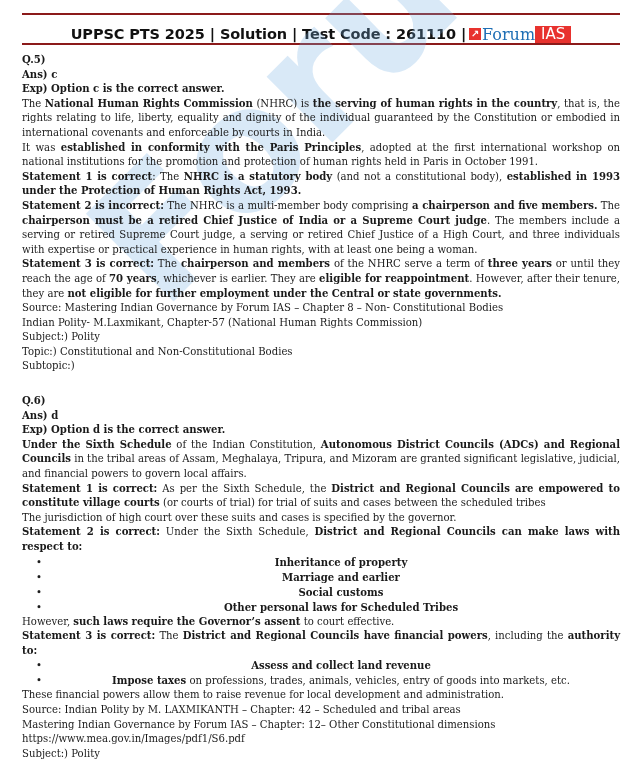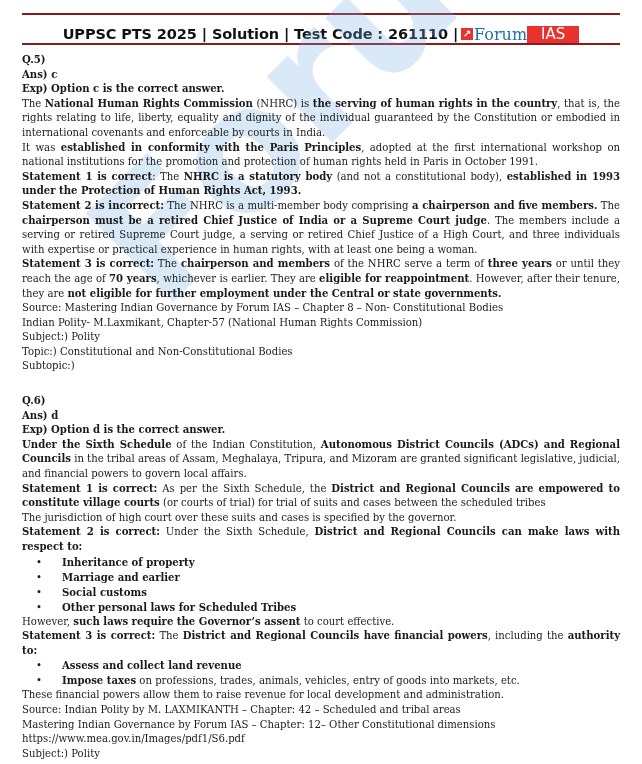--- a/index.html
+++ b/index.html
@@ -4,27 +4,27 @@
 <style>
   html, body { margin: 0; padding: 0; background: #ffffff; }
   body { width: 642px; height: 764px; overflow: hidden; position: relative; font-family: "DejaVu Serif", serif; color: #1a1a1a; }
   .page { position: absolute; left: 0; top: 0; width: 642px; height: 764px; }
   .hline { position: absolute; left: 22px; width: 598px; height: 2px; background: #8b1a1a; }
   .header { position: absolute; left: 0; top: 16px; width: 642px; height: 36px; display: flex; justify-content: center; align-items: center; }
   .header-text { font-family: "DejaVu Sans", sans-serif; font-weight: bold; font-size: 14.5px; color: #111; letter-spacing: -0.1px; }
   .logo { display: inline-flex; align-items: center; margin-left: 3px; }
   .logo-arrow { width: 12px; height: 12px; background: #e8322e; color: #fff; font-size: 10px; line-height: 12px; text-align: center; font-family: "DejaVu Sans", sans-serif; font-weight: bold; margin-right: 1px; }
   .logo-forum { font-family: "DejaVu Serif", serif; color: #1f6fb5; font-size: 16px; }
-  .logo-ias { background: #e8322e; color: #fff; font-family: "DejaVu Sans", sans-serif; font-size: 15px; padding: 0 14px; line-height: 17px; }
+  .logo-ias { background: #e8322e; color: #fff; font-family: "DejaVu Sans", sans-serif; font-size: 15px; padding: 0 6px; line-height: 17px; }
   .content { position: absolute; left: 22px; top: 53px; width: 598px; font-size: 10.1px; line-height: 14.6px; z-index: 2; }
   .content p { margin: 0; text-align: justify; }
   .content b { font-weight: bold; }
   .gap { height: 14.6px; }
   ul.bul { margin: 0; padding-left: 40px; list-style: none; }
-  ul.bul li { position: relative; line-height: 15px; font-weight: bold; }
+  ul.bul li { position: relative; line-height: 15px; font-weight: bold; text-align: center; }
   ul.bul li::before { content: "•"; position: absolute; left: -26px; font-weight: normal; }
   ul.bul li .nb { font-weight: normal; }
   .watermark { position: absolute; left: 50px; top: 200px; width: 700px; height: 200px; transform: rotate(-45deg); transform-origin: 0 0; z-index: 1; pointer-events: none; font-family: "DejaVu Sans", sans-serif; font-size: 170px; font-weight: bold; line-height: 200px; white-space: nowrap; }
   .wm-forum { color: rgba(120, 175, 225, 0.28); }
 </style>
 </head>
 <body>
 
 <div class="page">
 

